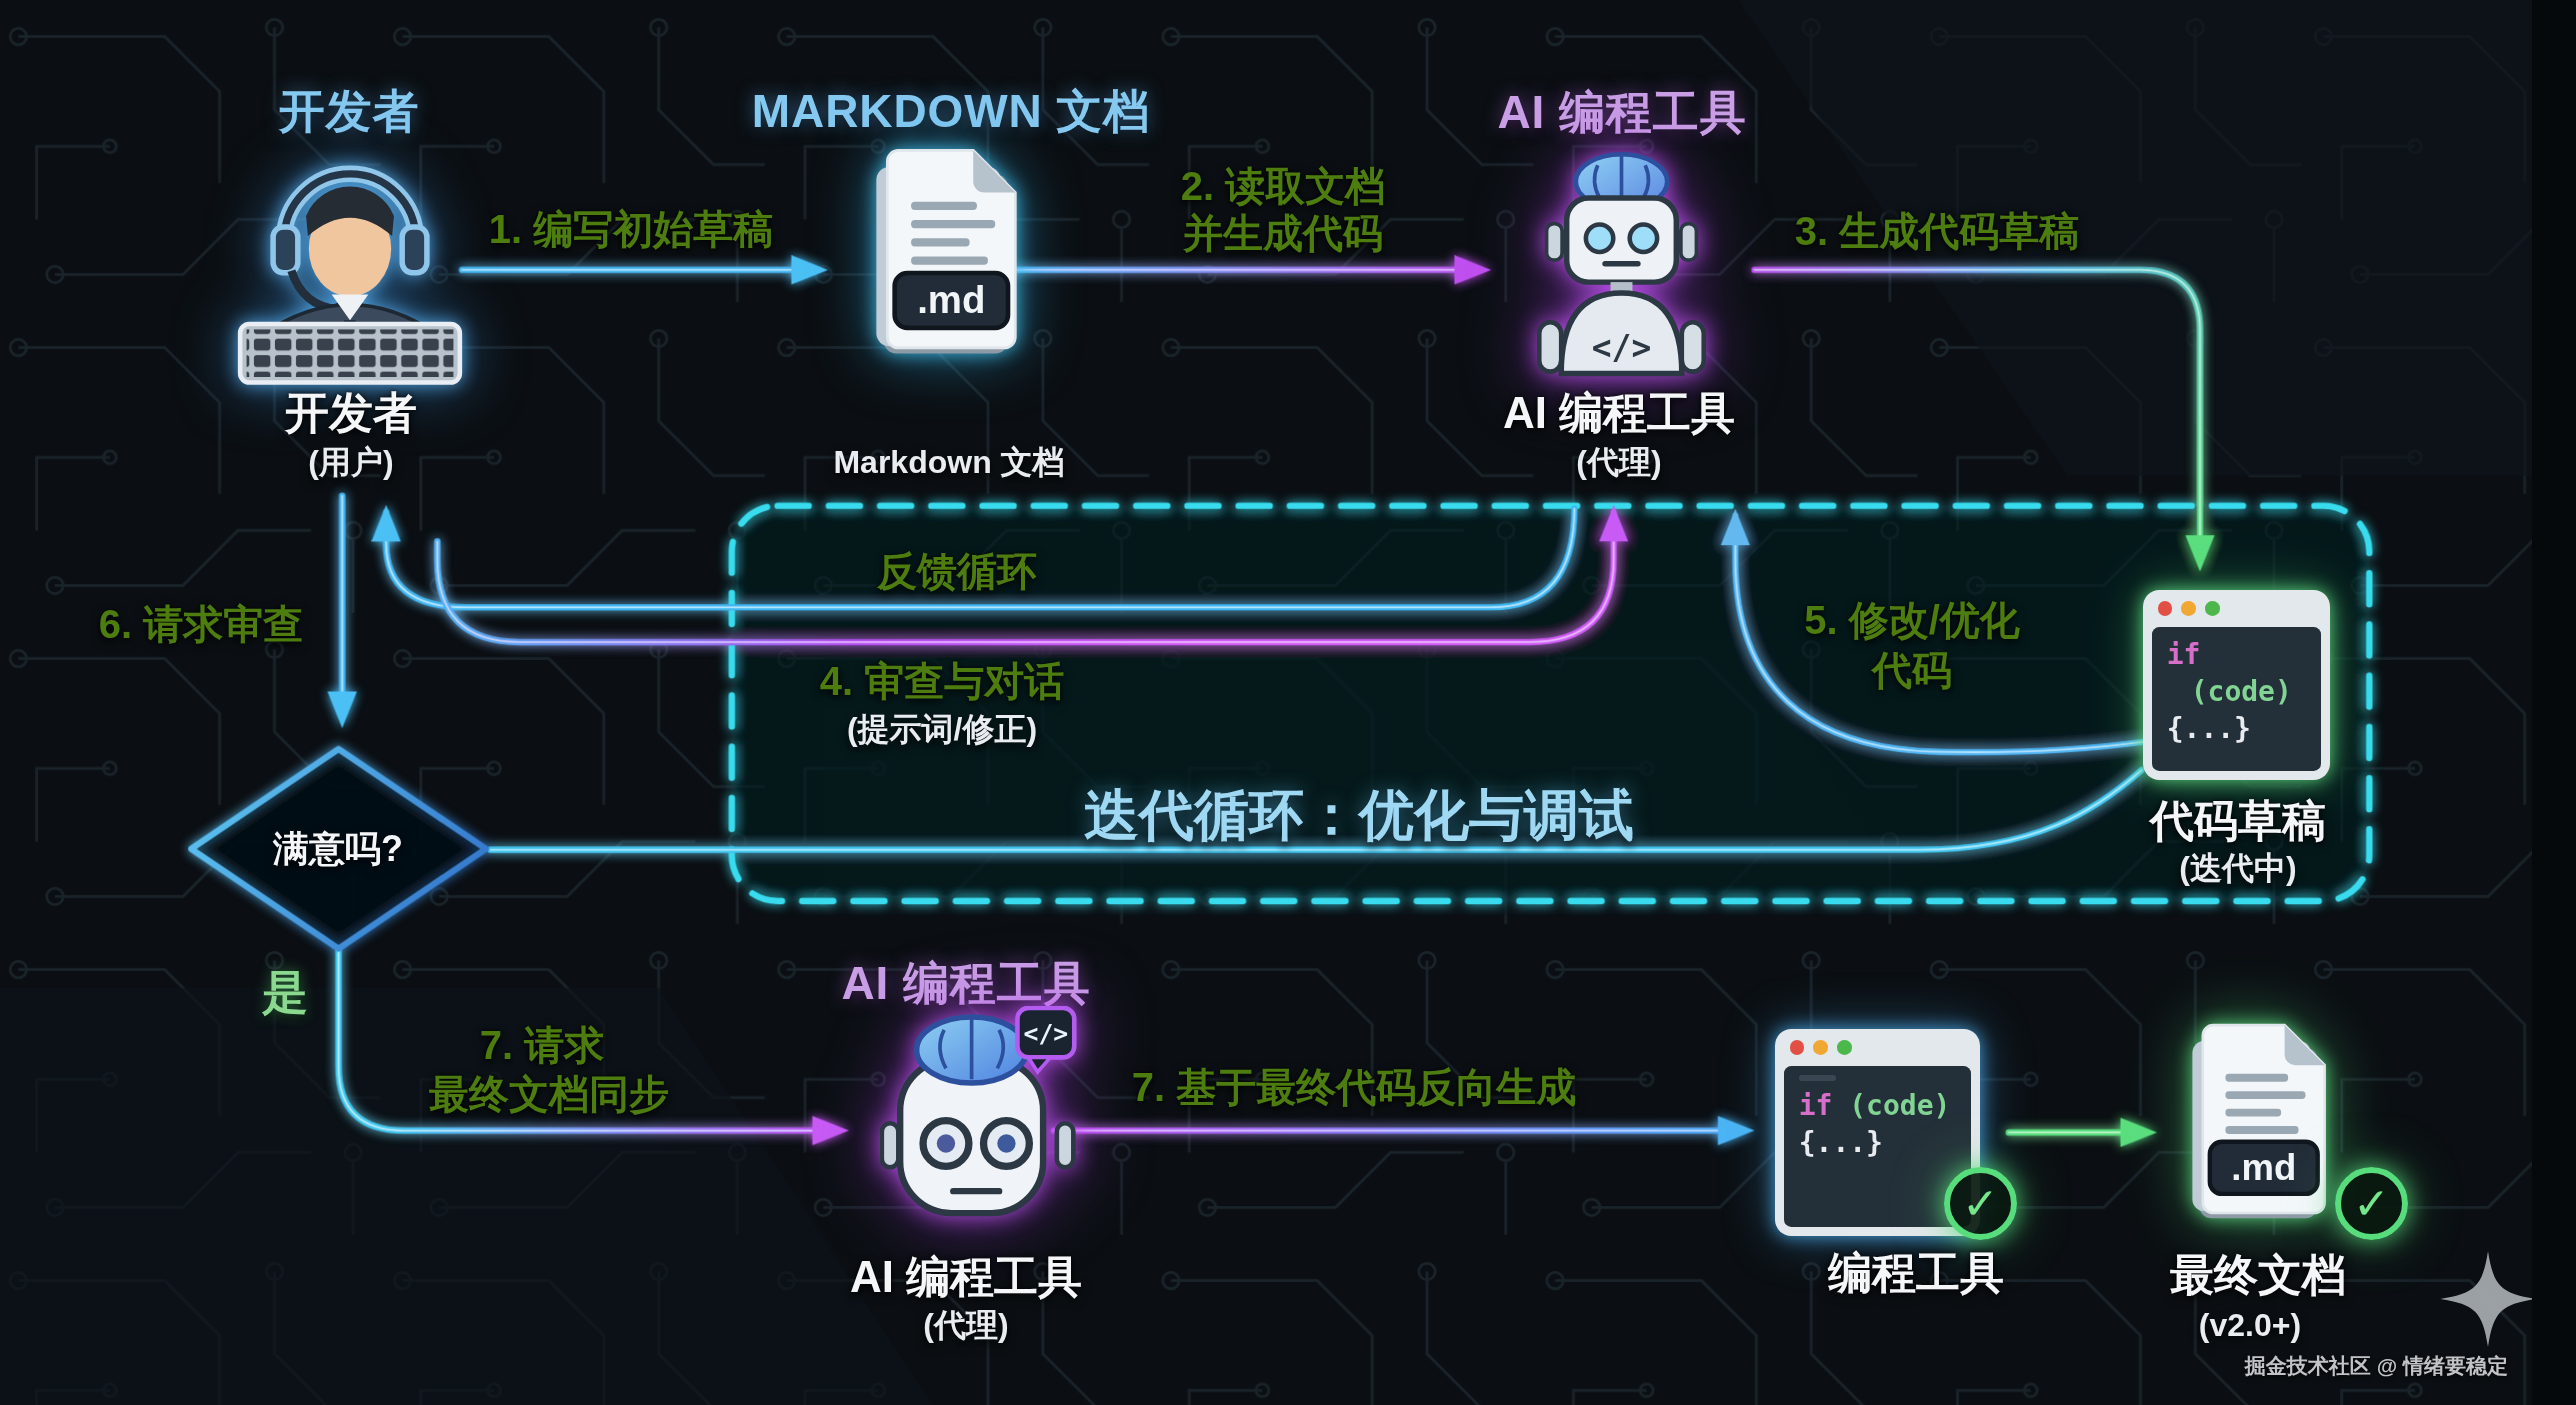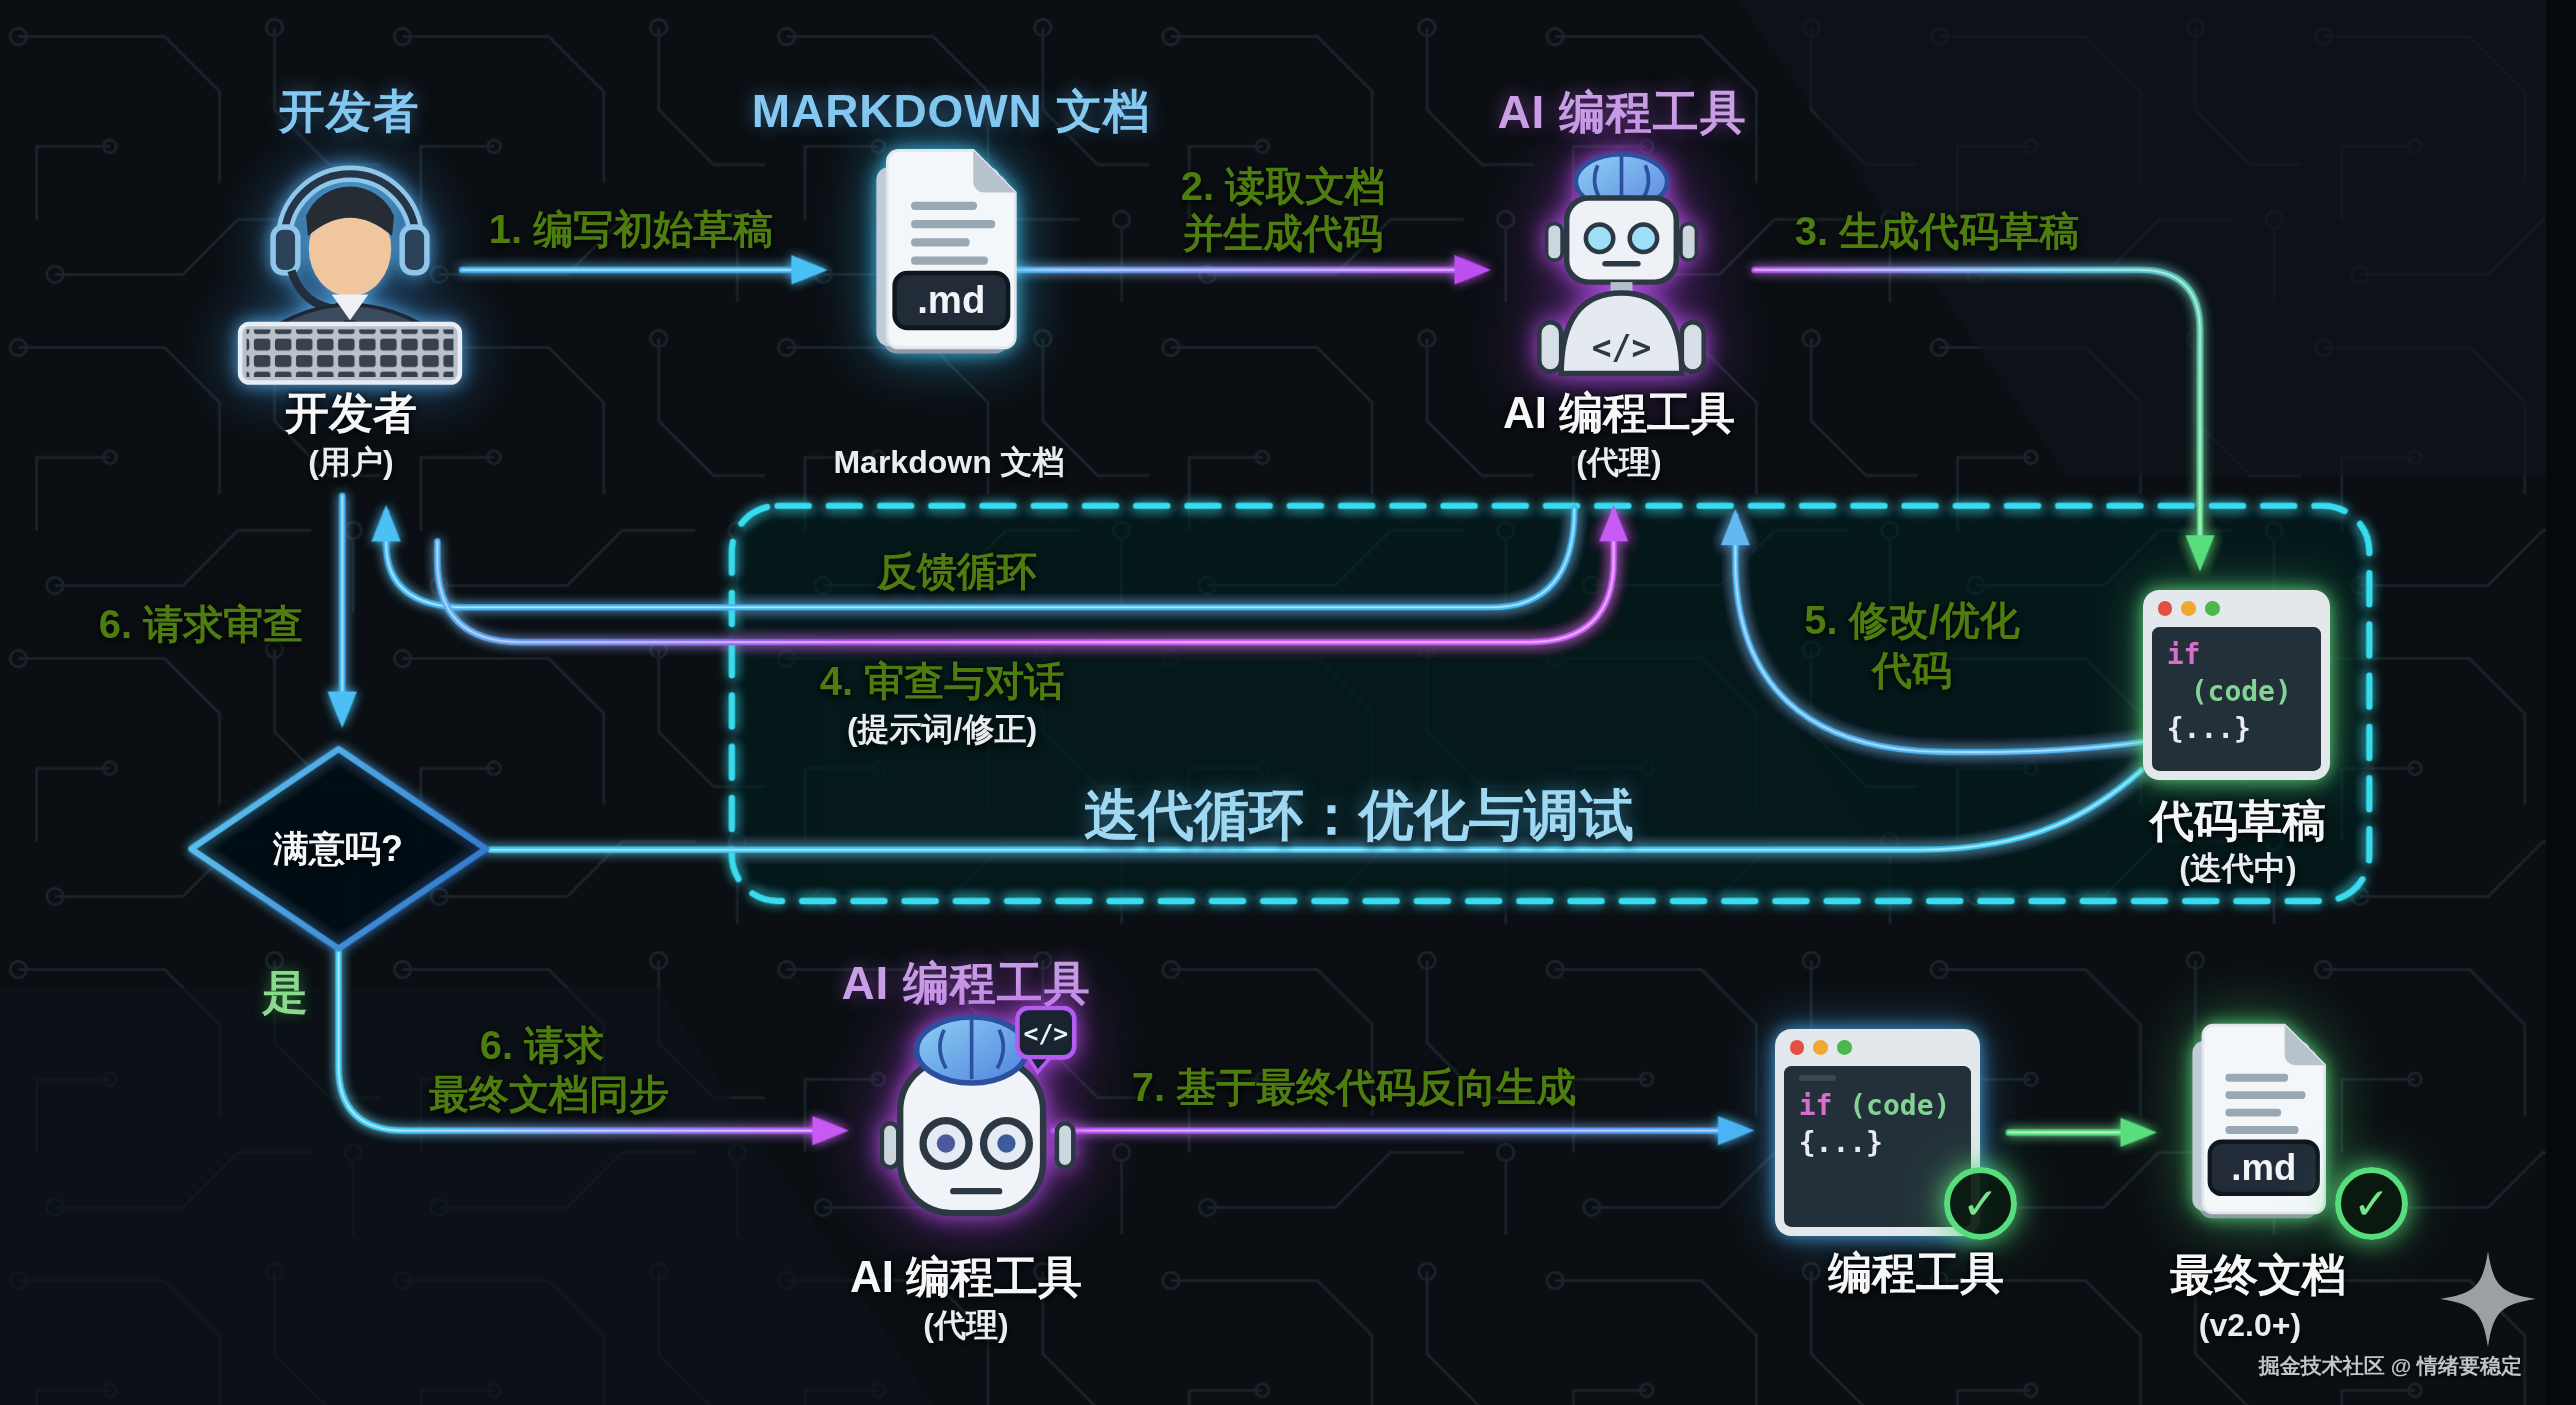--- a/index.html
+++ b/index.html
@@ -1,17 +1,17 @@
 <!DOCTYPE html>
 <html style="font-size:14.6px"><head>
 <meta charset="utf-8">
 <style>
   html,body{margin:0;padding:0;background:#06090b;}
   .stage{position:relative;width:2532px;height:1405px;overflow:hidden;
-         font-family:"Liberation Sans","DejaVu Sans",sans-serif;background:#0b0f13;padding-left:14px;}
+         font-family:"Liberation Sans","DejaVu Sans",sans-serif;background:#0b0f13;}
   .stage svg.layer{position:absolute;left:0;top:0;}
   .abs{position:absolute;}
   .c{transform:translate(-50%,-50%);white-space:nowrap;}
   .ntitle{font-size:46px;font-weight:800;letter-spacing:0.9px;
           text-shadow:0 0 16.5px rgba(100,180,250,.5),0 3.7px 9.1px rgba(0,0,0,.95);}
   .t-blue{color:#85c8f0;}
   .t-purple{color:#c99fe6;text-shadow:0 0 16.5px rgba(190,110,240,.5),0 3.7px 9.1px rgba(0,0,0,.95);}
   .nlabel{font-size:44px;font-weight:800;color:#f4f6f8;
           text-shadow:0 3.7px 9.1px rgba(0,0,0,.95),0 0 3.7px rgba(0,0,0,.7);}
   .nsub{font-size:32px;font-weight:600;color:#e9edf1;
@@ -321,21 +321,21 @@
   <div class="abs elabel c" style="left:631px;top:229px;">1. 编写初始草稿</div>
   <div class="abs elabel c" style="left:1283px;top:186px;">2. 读取文档</div>
   <div class="abs elabel c" style="left:1283px;top:233px;">并生成代码</div>
   <div class="abs elabel c" style="left:1937px;top:231px;">3. 生成代码草稿</div>
   <div class="abs elabel c" style="left:957px;top:571px;">反馈循环</div>
   <div class="abs elabel c" style="left:942px;top:681px;">4. 审查与对话</div>
   <div class="abs nsub c" style="left:942px;top:730px;">(提示词/修正)</div>
   <div class="abs elabel c" style="left:1912px;top:620px;">5. 修改/优化</div>
   <div class="abs elabel c" style="left:1912px;top:670px;">代码</div>
   <div class="abs elabel c" style="left:201px;top:624px;">6. 请求审查</div>
-  <div class="abs elabel c" style="left:542px;top:1045px;">6. 请求</div>
+  <div class="abs elabel c" style="left:542px;top:1045px;">7. 请求</div>
   <div class="abs elabel c" style="left:549px;top:1094px;">最终文档同步</div>
   <div class="abs elabel c" style="left:1354px;top:1087px;">7. 基于最终代码反向生成</div>
   <div class="abs loop-title c" style="left:1311px;top:816px;margin-left:48px;">迭代循环：优化与调试</div>
 
   <svg class="abs" style="left:2433px;top:1244px;" width="110" height="110" viewBox="-60 -60 120 120">
     <path d="M0 -52 C6 -14 14 -6 52 0 C14 6 6 14 0 52 C-6 14 -14 6 -52 0 C-14 -6 -6 -14 0 -52 Z" fill="#a8adb2" opacity="0.92"></path>
   </svg>
   <div class="abs watermark" style="right:24px;top:1352px;">掘金技术社区 @ 情绪要稳定</div>
 
 </div>

